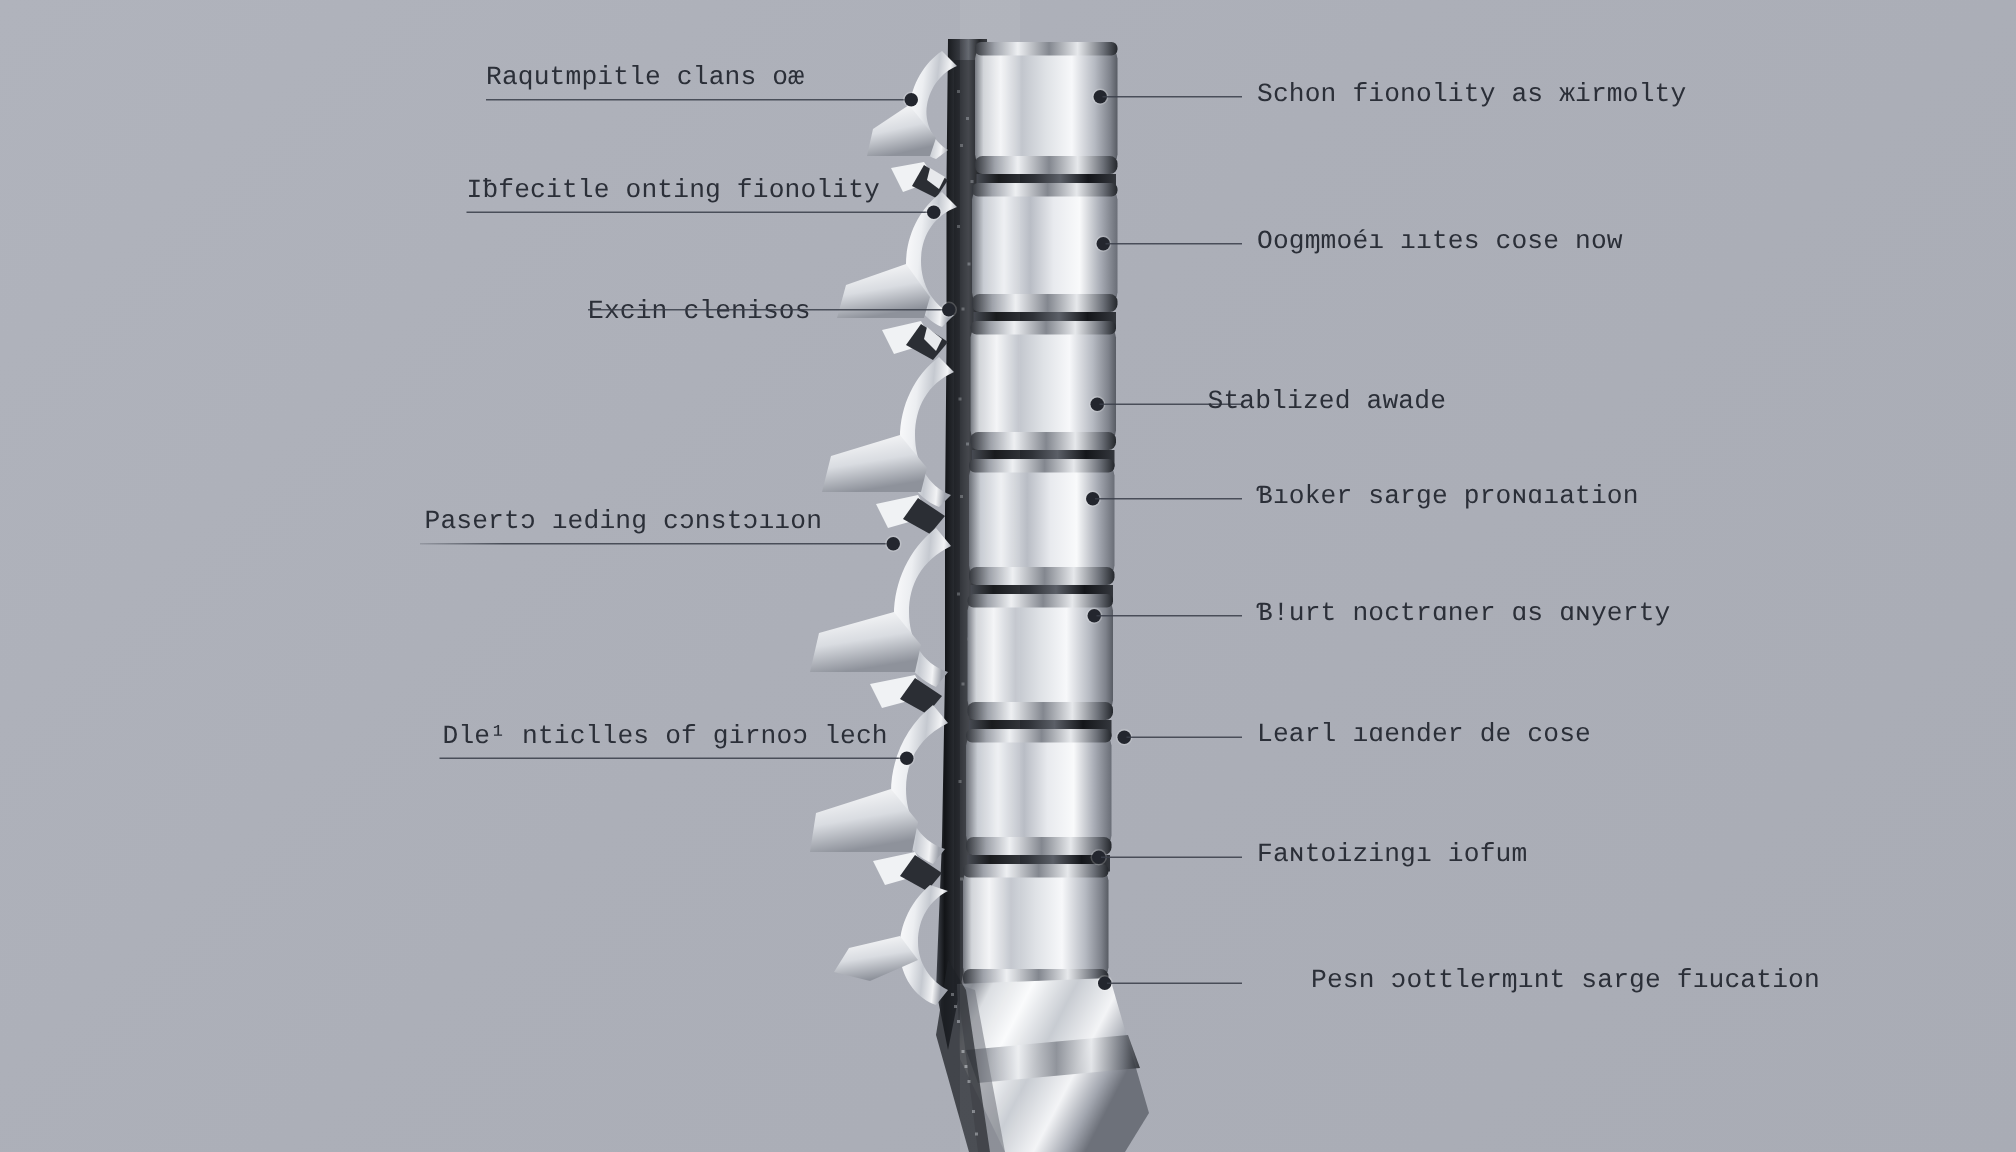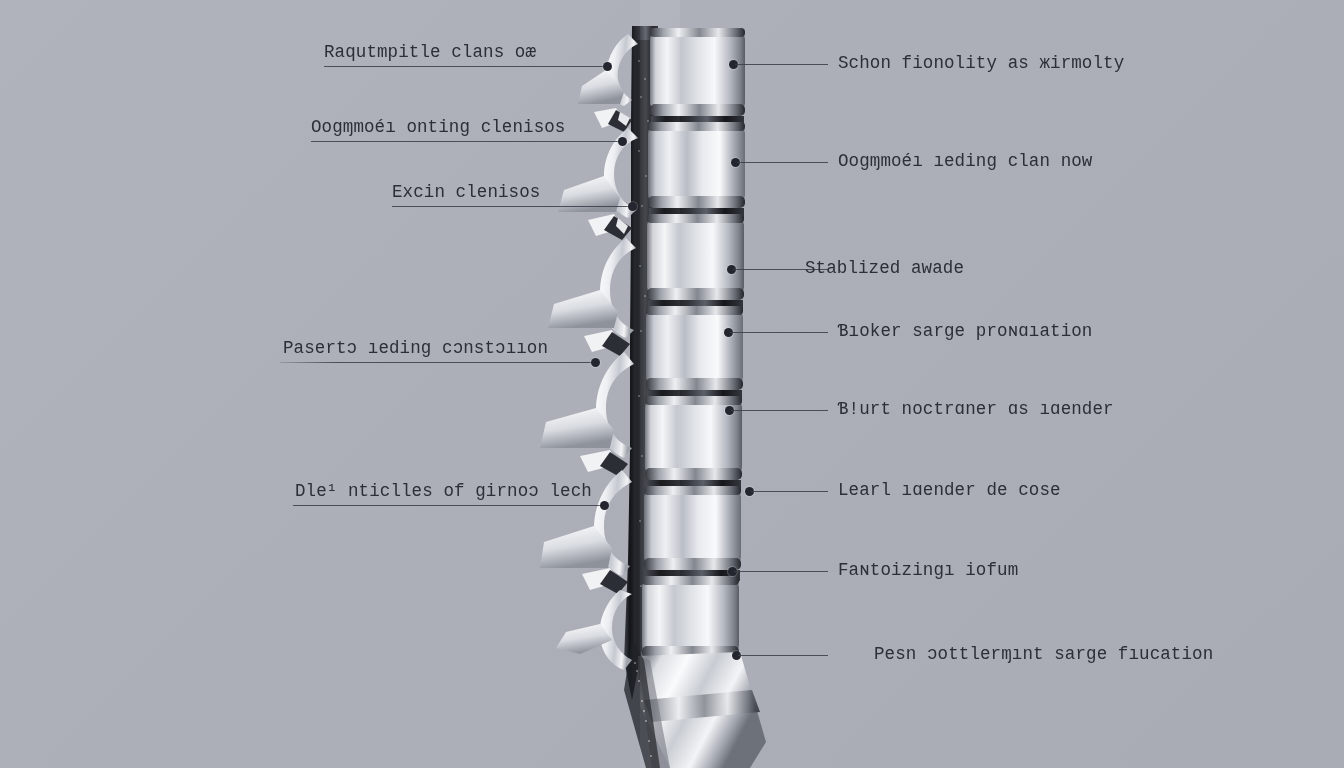--- a/index.html
+++ b/index.html
@@ -274,26 +274,26 @@
 
   <div>
 
     <div class="label left" style="left:324px; top:44px;">
       <span class="txt">Raqutmpitle clans oæ</span>
     </div>
     <div class="rule" style="left:324px; top:66px; width:279px;"></div>
     <div class="dot" style="left:603px; top:62px;"></div>
 
     <div class="label left" style="left:311px; top:119px;">
-      <span class="txt">Ooɡɱmoéı onting clenisos</span>
+      <span class="txt">Iƀfecitle onting fionolity</span>
     </div>
     <div class="rule" style="left:311px; top:141px; width:307px;"></div>
     <div class="dot" style="left:618px; top:137px;"></div>
 
-    <div class="label left" style="left:392px; top:184px;">
+    <div class="label left" style="left:392px; top:200px;">
       <span class="txt">Excin clenisos</span>
     </div>
     <div class="rule" style="left:392px; top:206px; width:238px;"></div>
     <div class="dot" style="left:628px; top:202px;"></div>
 
     <div class="label left" style="left:283px; top:340px;text-align:center;">
       <span class="txt">Pasertɔ ıedinɡ cɔnstɔııon</span>
     </div>
     <div class="rule fade-l" style="left:280px; top:362px; width:311px;"></div>
     <div class="dot" style="left:591px; top:358px;"></div>
@@ -309,39 +309,39 @@
 
     <div class="dot" style="left:729px; top:60px;"></div>
     <div class="rule" style="left:735px; top:64px; width:93px;"></div>
     <div class="label right" style="left:838px; top:55px;">
       <span class="txt">Schon fionolity as жirmolty</span>
     </div>
 
     <div class="dot" style="left:731px; top:158px;"></div>
     <div class="rule" style="left:737px; top:162px; width:91px;"></div>
     <div class="label right" style="left:838px; top:153px;">
-      <span class="txt">Ooɡɱmoéı ıedinɡ clan now</span>
+      <span class="txt">Ooɡɱmoéı ııtes cose now</span>
     </div>
 
     <div class="dot" style="left:727px; top:265px;"></div>
     <div class="rule" style="left:733px; top:269px; width:95px;"></div>
     <div class="label right" style="left:805px; top:260px;">
       <span class="txt">Stablized awade</span>
     </div>
 
     <div class="dot" style="left:724px; top:328px;"></div>
     <div class="rule" style="left:730px; top:332px; width:98px;"></div>
     <div class="label right" style="left:838px; top:323px;">
       <span class="txt">Ɓıoker sarge proɴɑıation</span>
     </div>
 
     <div class="dot" style="left:725px; top:406px;"></div>
     <div class="rule" style="left:731px; top:410px; width:97px;"></div>
     <div class="label right" style="left:838px; top:401px;">
-      <span class="txt">Ɓ!urt noctrɑner ɑs ıɑender</span>
+      <span class="txt">Ɓ!urt noctrɑner ɑs ɑɴyerty</span>
     </div>
 
     <div class="dot" style="left:745px; top:487px;"></div>
     <div class="rule" style="left:751px; top:491px; width:77px;"></div>
     <div class="label right" style="left:838px; top:482px;">
       <span class="txt">Learl ıɑender de cose</span>
     </div>
 
     <div class="dot" style="left:728px; top:567px;"></div>
     <div class="rule" style="left:734px; top:571px; width:94px;"></div>

